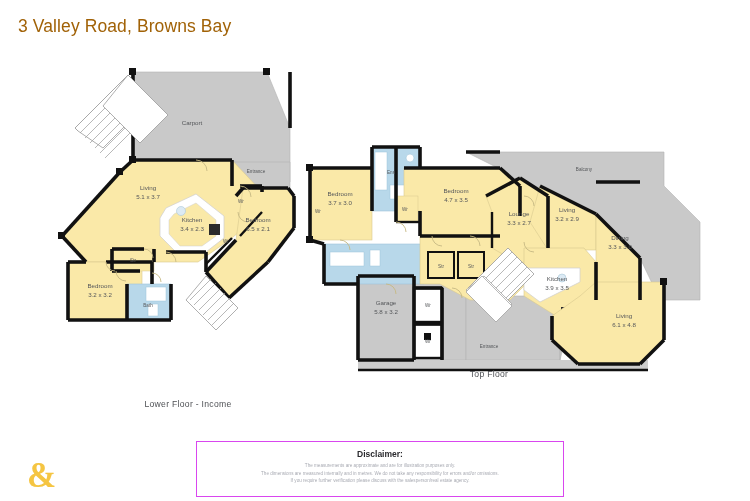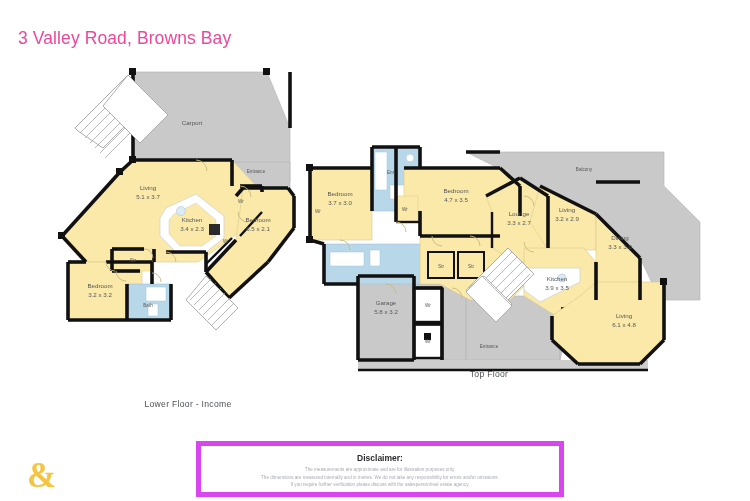--- a/index.html
+++ b/index.html
@@ -11,24 +11,24 @@
     font-family: "Liberation Sans", sans-serif;
     overflow: hidden;
   }
   #page {
     position: relative;
     width: 750px; height: 501px;
     background: #ffffff;
   }
   #page-title {
     position: absolute;
-    left: 18px; top: 28px;
+    left: 18px; top: 16px;
     font-size: 17.5px;
     font-weight: 400;
-    color: #ec4899;
+    color: #a16207;
     letter-spacing: 0.1px;
     white-space: nowrap;
   }
   #plan-svg {
     position: absolute;
     left: 0; top: 0;
     width: 750px; height: 501px;
   }
   .flabel {
     font-family: "Liberation Sans", sans-serif;
@@ -37,21 +37,21 @@
   }
   .rm-name { font-size: 6.2px; }
   .rm-dim  { font-size: 6.2px; }
   .rm-small { font-size: 4.6px; }
   .floor-cap { font-size: 8.6px; fill: #4f5155; letter-spacing: 0.3px; }
 
   #disclaimer-box {
     position: absolute;
     left: 196px; top: 441px;
     width: 368px; height: 56px;
-    border: 5px solid #d946ef;
+    border: 1px solid #d946ef;
     background: #ffffff;
     padding-top: 7px;
   }
   #disclaimer-title {
     text-align: center;
     font-size: 8.5px;
     font-weight: bold;
     color: #2a2a2e;
     margin-bottom: 3px;
   }

